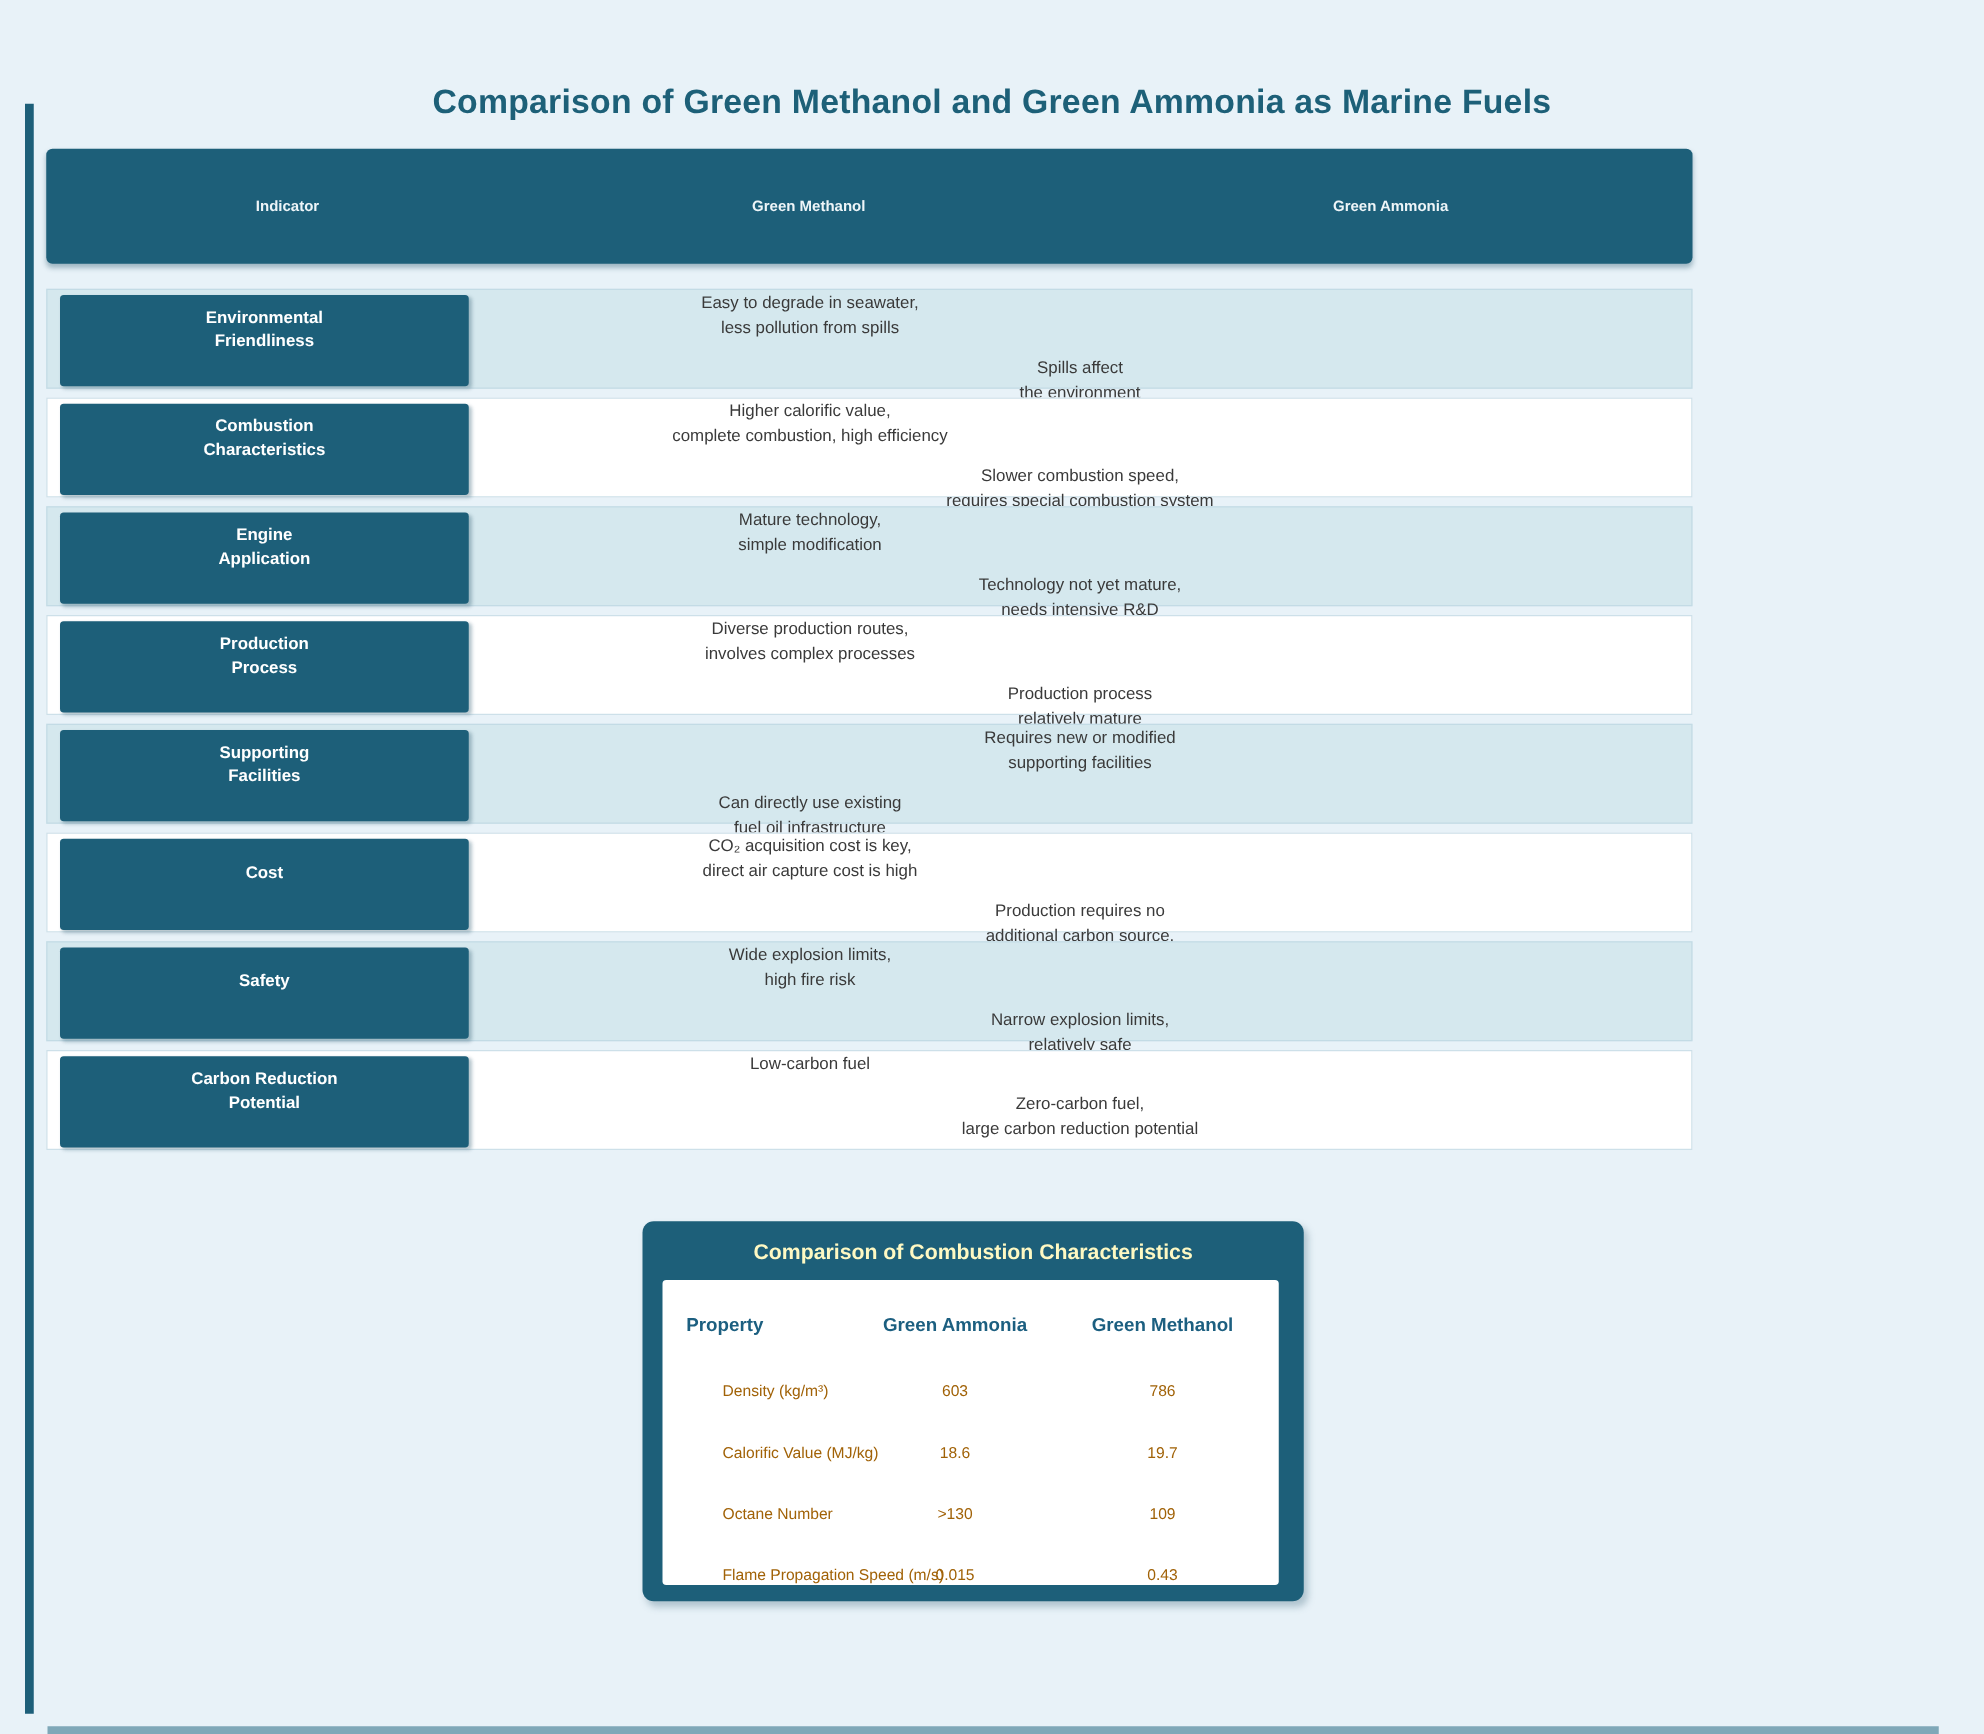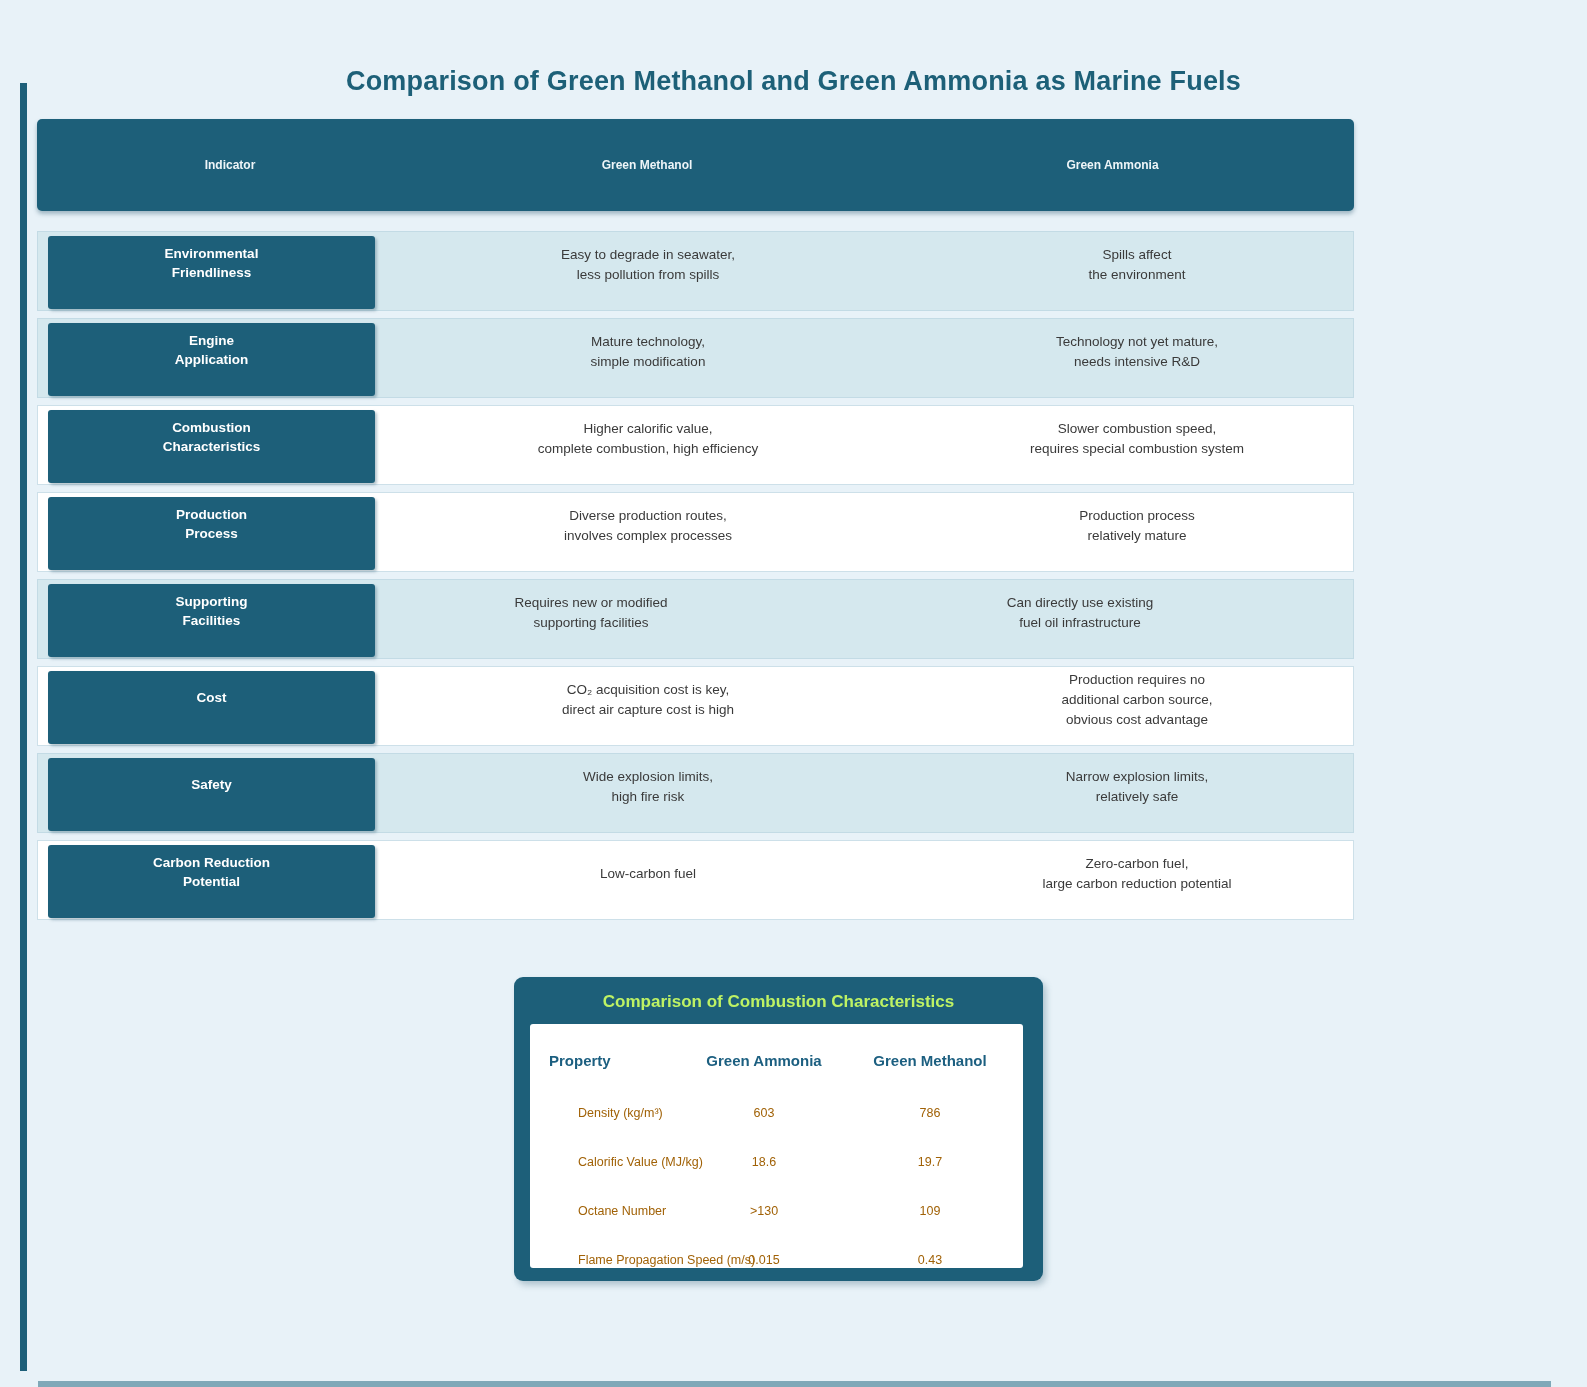--- a/index.html
+++ b/index.html
@@ -39,35 +39,36 @@
     position:absolute; left:10px; top:4px; width:327px; height:73px;
     background:#1d5f79; border-radius:3px;
     box-shadow:2px 2px 3px rgba(70,110,130,0.4);
     color:#ffffff; font-weight:bold; font-size:13.5px; line-height:19px;
     display:flex; align-items:center; justify-content:center;
     text-align:center; white-space:pre-line; padding-bottom:20px;
   }
   .cells {
     position:absolute; left:337px; top:0; right:0; height:100%;
     display:flex;
+    flex-direction:column;
   }
   .cell {
     display:flex; align-items:center; justify-content:center;
     text-align:center; white-space:pre-line;
     font-size:13.5px; color:#3a3a3a; line-height:20px; padding-bottom:12px;
   }
   .cell-methanol { width:546px; }
   .cell-ammonia { flex:1; }
   .sub-panel {
     position:absolute; left:514px; top:953px; width:529px; height:304px;
     background:#1d5f79; border-radius:9px;
     box-shadow:3px 4px 6px rgba(70,110,130,0.35);
   }
   .sub-title {
-    margin-top:15px; text-align:center; color:#bef264;
+    margin-top:15px; text-align:center; color:#fef9c3;
     font-weight:bold; font-size:17px;
   }
   .sub-inner {
     position:absolute; left:16px; top:47px; width:493px; height:244px;
     background:#ffffff; border-radius:3px; overflow:hidden;
   }
   .sub-header-row { position:absolute; top:28px; left:0; width:100%; height:18px; }
   .sub-header-row span { position:absolute; font-weight:bold; font-size:15px; color:#1c5f80; white-space:nowrap; }
   .sh-property { left:19px; }
   .sh-ammonia  { left:134px; width:200px; text-align:center; }
@@ -104,39 +105,39 @@
       <div class="row-label">Environmental
 Friendliness</div>
       <div class="cells">
         <div class="cell cell-methanol">Easy to degrade in seawater,
 less pollution from spills</div>
         <div class="cell cell-ammonia">Spills affect
 the environment</div>
       </div>
     </div>
 
+    <div class="row">
+      <div class="row-label">Combustion
+Characteristics</div>
+      <div class="cells">
+        <div class="cell cell-methanol">Higher calorific value,
+complete combustion, high efficiency</div>
+        <div class="cell cell-ammonia">Slower combustion speed,
+requires special combustion system</div>
+      </div>
+    </div>
+
     <div class="row alt">
       <div class="row-label">Engine
 Application</div>
       <div class="cells">
         <div class="cell cell-methanol">Mature technology,
 simple modification</div>
         <div class="cell cell-ammonia">Technology not yet mature,
 needs intensive R&amp;D</div>
-      </div>
-    </div>
-
-    <div class="row">
-      <div class="row-label">Combustion
-Characteristics</div>
-      <div class="cells">
-        <div class="cell cell-methanol">Higher calorific value,
-complete combustion, high efficiency</div>
-        <div class="cell cell-ammonia">Slower combustion speed,
-requires special combustion system</div>
       </div>
     </div>
 
     <div class="row">
       <div class="row-label">Production
 Process</div>
       <div class="cells">
         <div class="cell cell-methanol">Diverse production routes,
 involves complex processes</div>
         <div class="cell cell-ammonia">Production process

